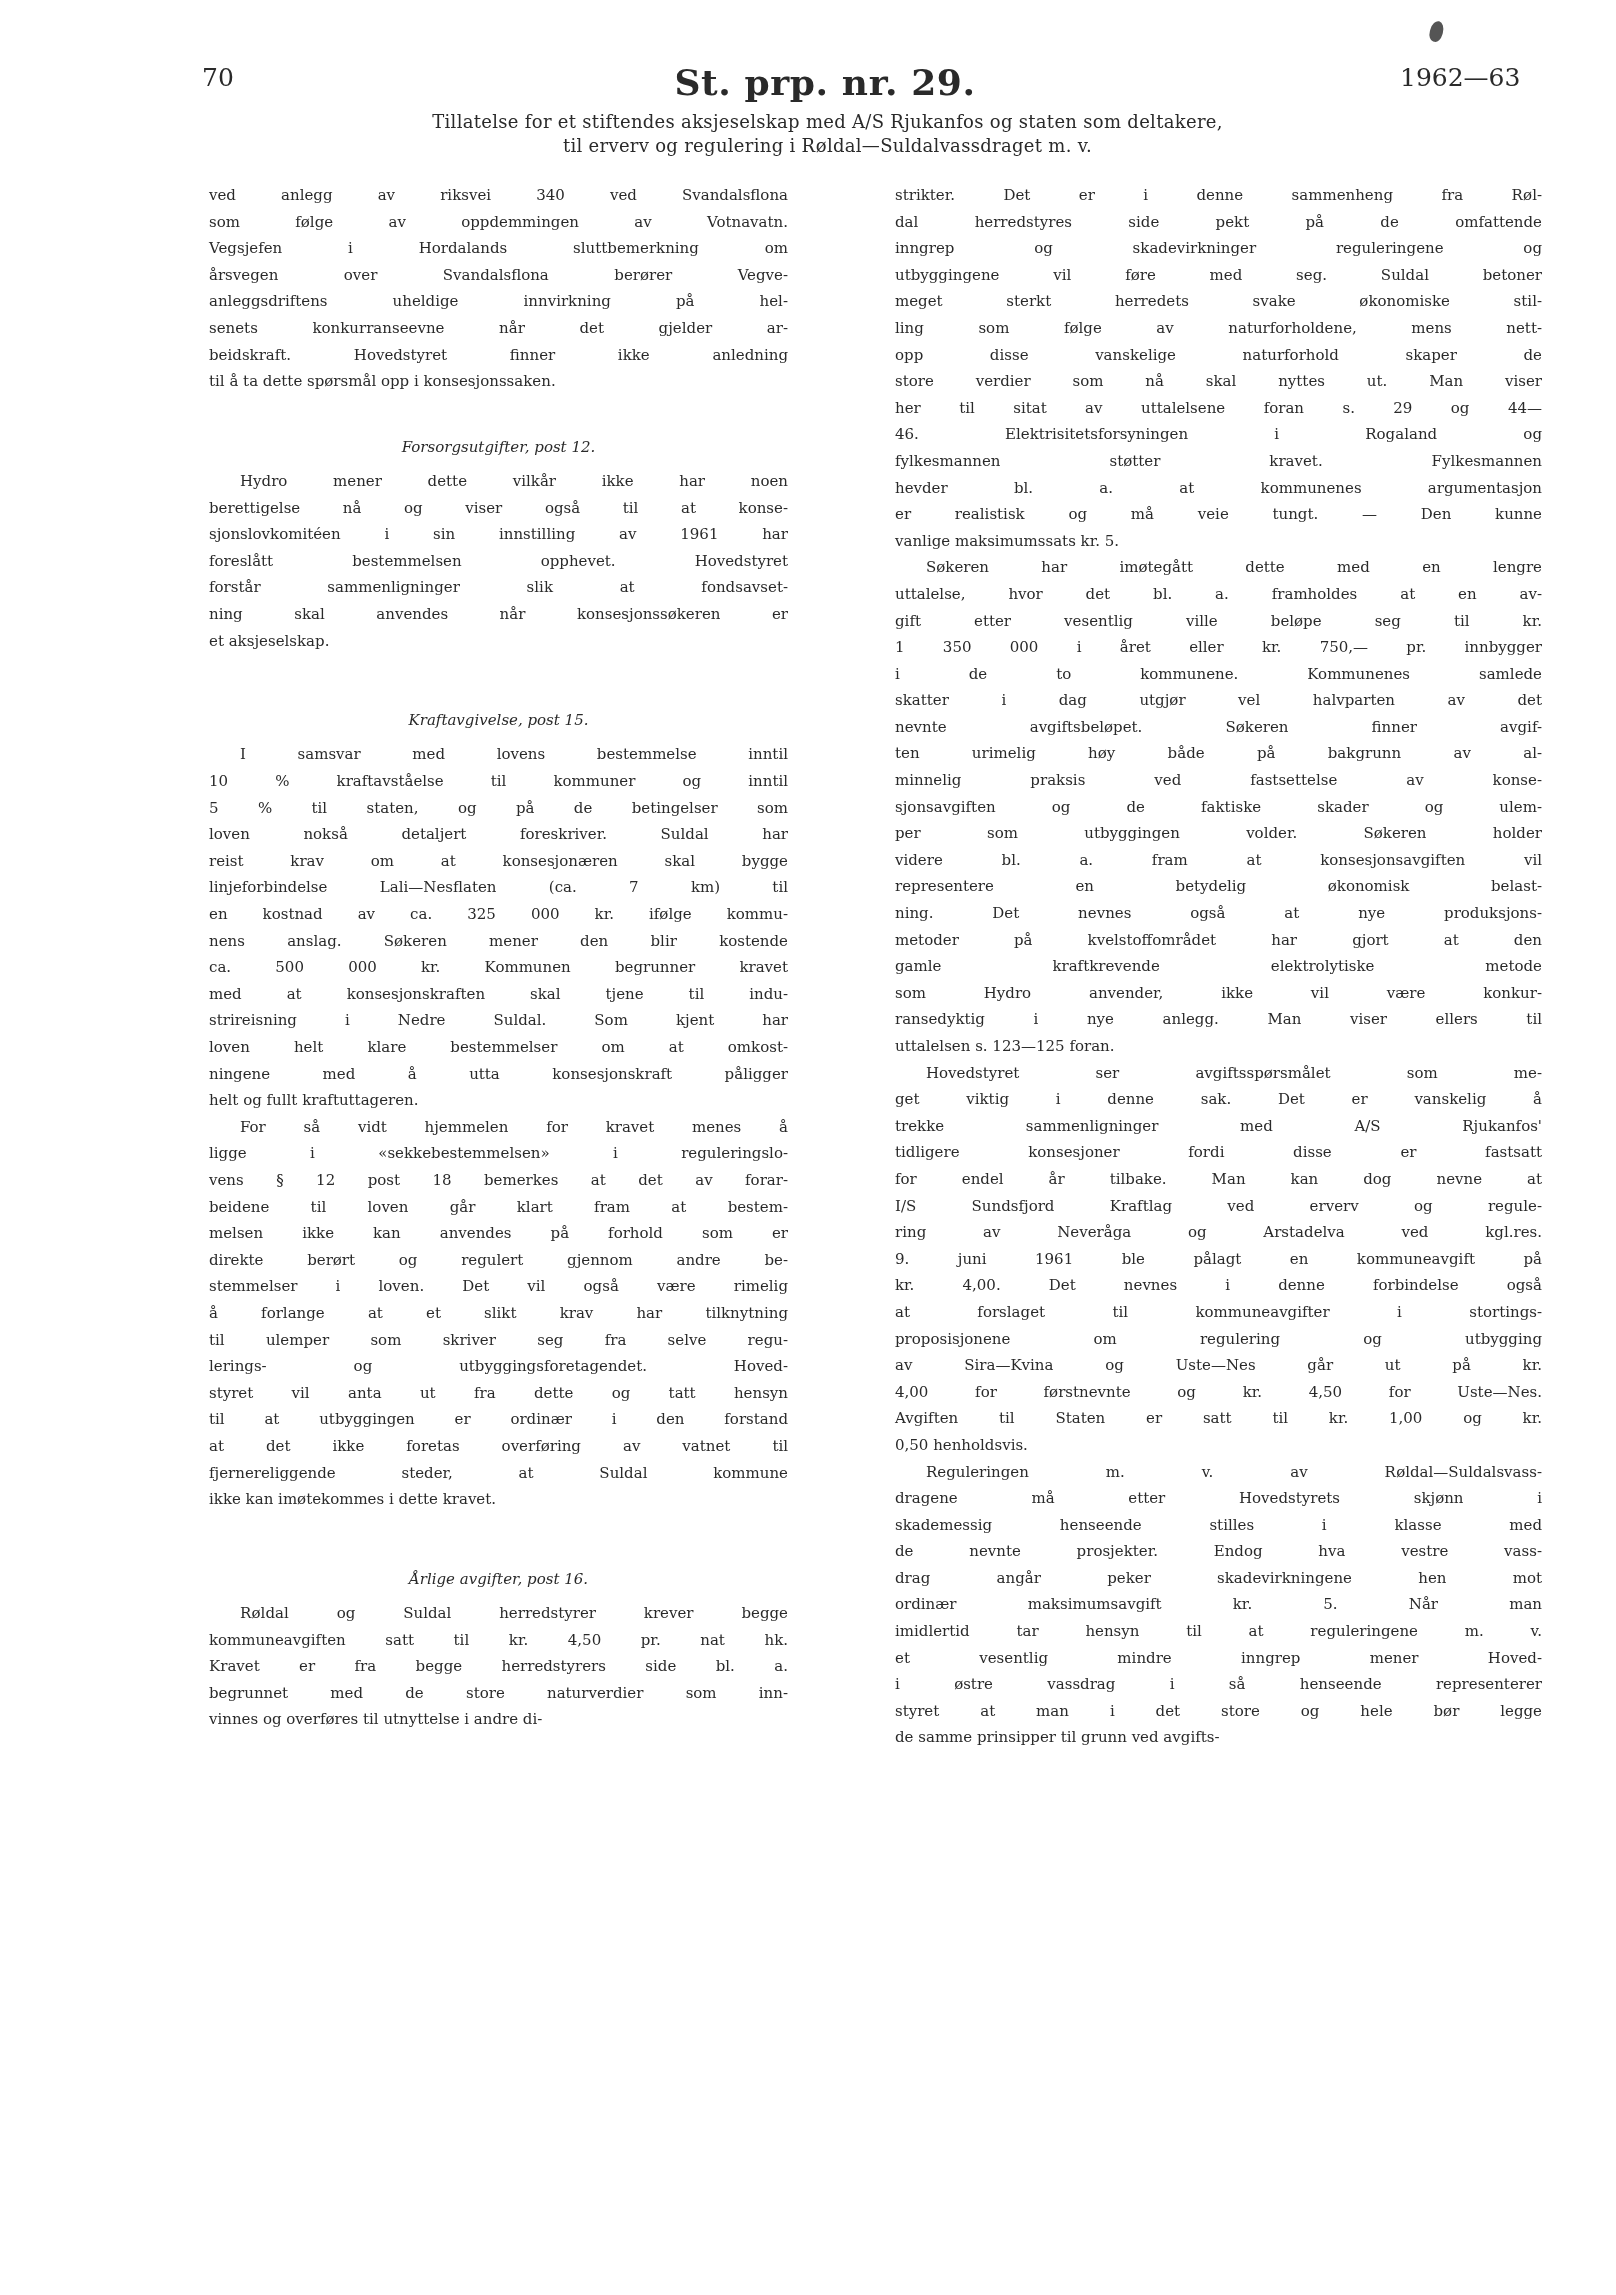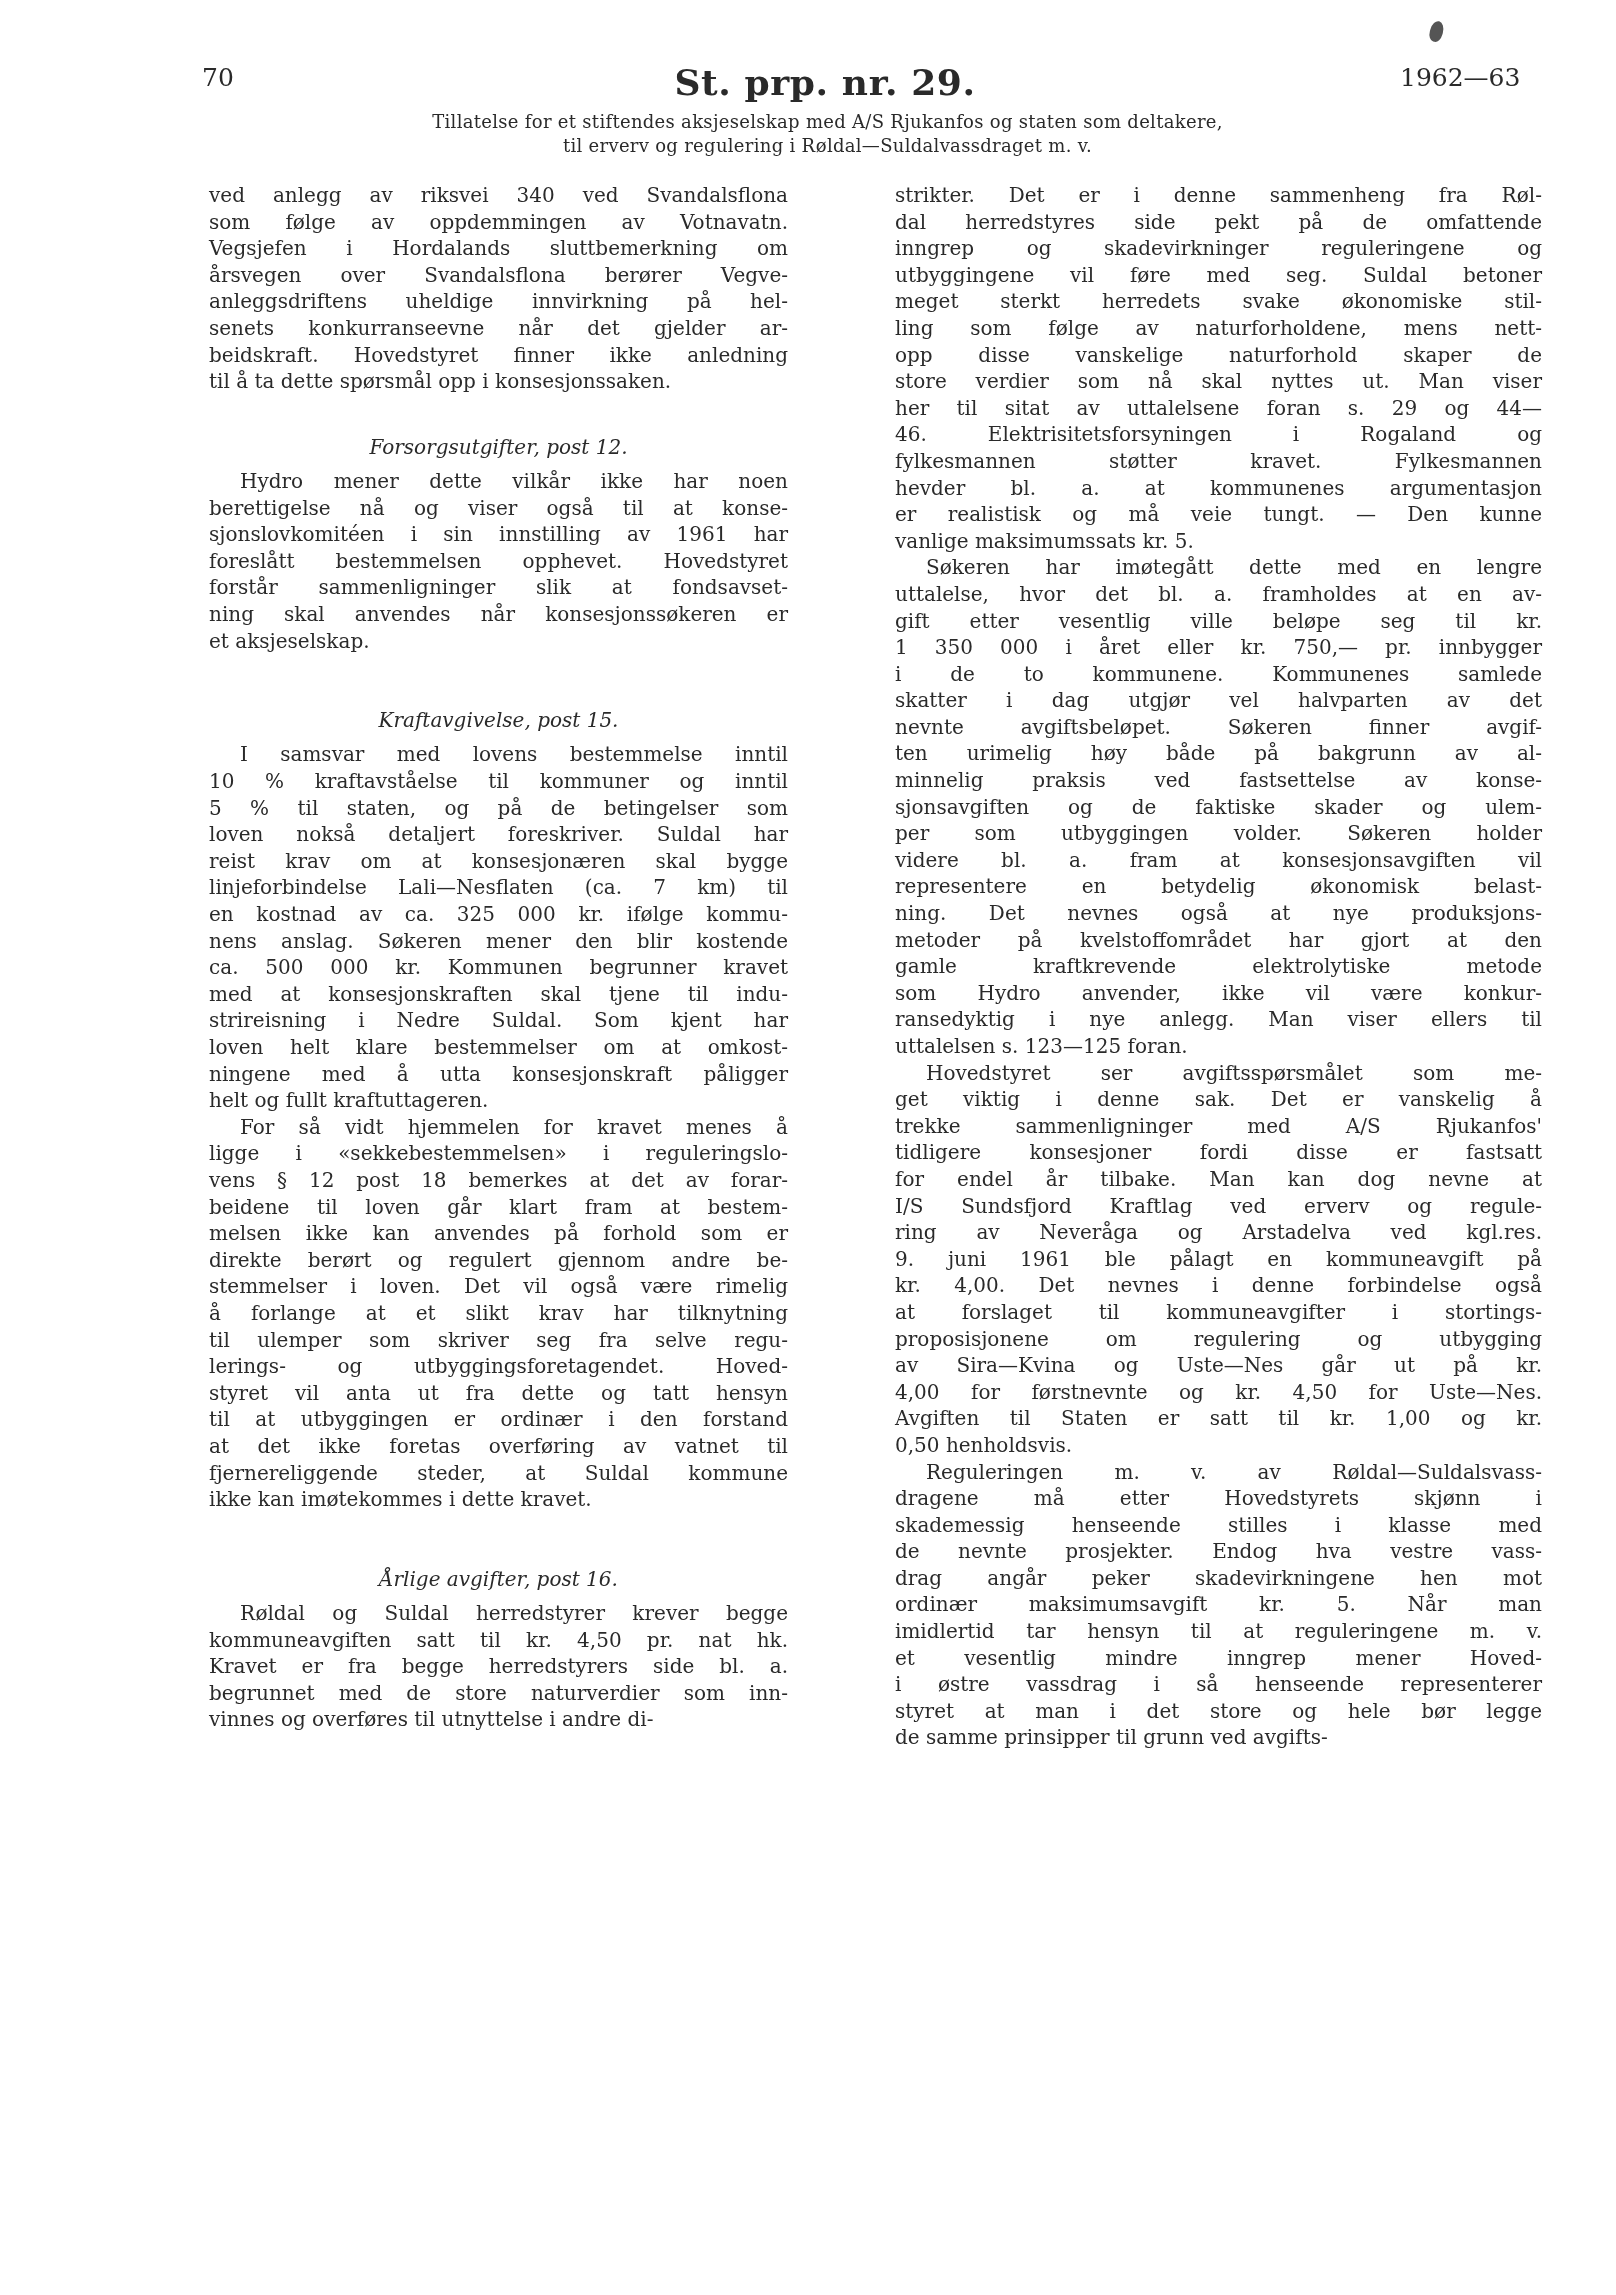--- a/index.html
+++ b/index.html
@@ -25,21 +25,21 @@
     position: absolute; left: 1430px; top: 21px; width: 13.2px; height: 21px;
     background: #555; border-radius: 50% 50% 45% 45%; transform: rotate(15deg);
   }
   .subtitle {
     position: absolute; left: 0; width: 1617px; top: 110px; text-align: center;
     font-size: 18px; line-height: 24px; letter-spacing: 0.3px;
     padding-left: 38px; box-sizing: border-box;
   }
   .column {
     position: absolute; top: 182px;
-    font-size: 20px; line-height: 26.6px;
+    font-size: 15px; line-height: 26.6px;
     text-align: justify;
   }
   .col-left { left: 209px; width: 579px; }
   .col-right { left: 895px; width: 647px; }
   .line { display: block; white-space: nowrap; text-align-last: justify; text-align: justify; }
   .line.last { text-align-last: left; }
   .line.indent { padding-left: 31px; }
   .heading {
     display: block; text-align: center; font-style: italic;
     margin-top: 39px; margin-bottom: 7.7px;

